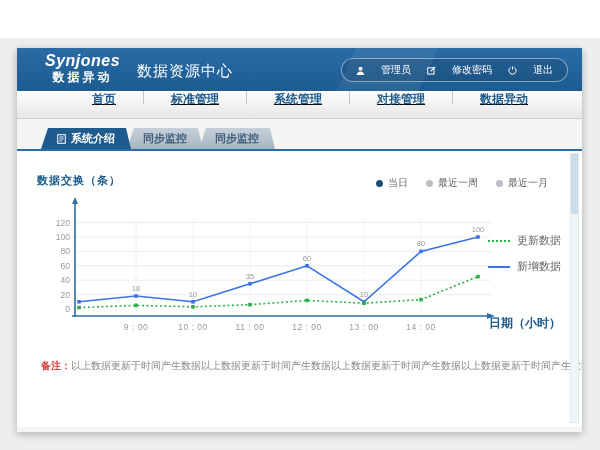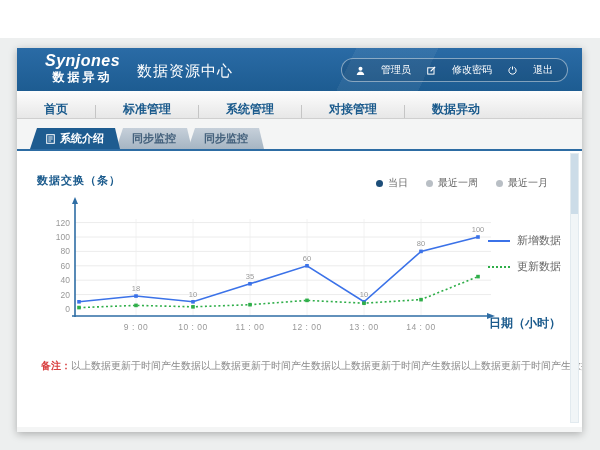--- a/index.html
+++ b/index.html
@@ -16,26 +16,26 @@
   .logo .l1{font-size:16px;font-weight:bold;font-style:italic;letter-spacing:.5px;line-height:18px;}
   .logo .l2{font-size:12px;font-weight:bold;letter-spacing:3px;line-height:15px;}
   .apptitle{position:absolute;left:120px;top:14px;color:#fff;font-size:15px;letter-spacing:1px;z-index:2;}
   .userpill{position:absolute;right:14px;top:10px;height:22px;display:flex;align-items:center;gap:16px;
        padding:0 14px;border:1px solid rgba(255,255,255,.45);border-radius:12px;
        background:rgba(0,0,0,.10);z-index:2;}
   .uitem{display:flex;align-items:center;gap:16px;color:#fff;font-size:10px;cursor:pointer;white-space:nowrap;}
   .uitem svg{display:block;}
   
   .nav{height:27px;background:linear-gradient(#fdfdfd,#e7e7e7);border-bottom:1px solid #cfcfcf;
-       display:flex;align-items:flex-end;}
+       display:flex;align-items:flex-start;padding-left:48px;text-decoration:underline;}
   .nav-item{font-size:12px;font-weight:bold;color:#1a5a8c;padding:0 27px;cursor:pointer;white-space:nowrap;}
   .nav-div{width:1px;height:13px;background:#c5c5c5;}
   
   .tabzone{height:9px;}
-  .tabbar{position:relative;height:21px;padding-left:13px;display:flex;align-items:center;}
+  .tabbar{position:relative;height:21px;padding-left:24px;display:flex;align-items:center;}
   .tab{height:21px;display:flex;align-items:center;gap:5px;font-size:11px;font-weight:bold;
        padding:0 16px;cursor:pointer;clip-path:polygon(7px 0,calc(100% - 5px) 0,100% 100%,0 100%);}
   .tab.active{background:#1e5c90;color:#fff;z-index:3;}
   .tab.idle{background:linear-gradient(#c6d0da,#a6b5c3);color:#44617c;margin-left:-4px;z-index:2;}
   .tab.idle2{z-index:1;}
   
   .panel{position:relative;height:276px;background:#fff;border-top:2px solid #2d6ca3;}
   .radios{position:absolute;top:25px;right:34px;display:flex;gap:18px;align-items:center;}
   .radio{display:flex;align-items:center;gap:5px;font-size:10px;color:#666;cursor:pointer;}
   .dot{width:7px;height:7px;border-radius:50%;background:#b9bfc5;}
@@ -197,27 +197,27 @@
           <rect x="266.2" y="109.56" width="3.6" height="3.6" fill="#2fae49"></rect>
           <rect x="323.2" y="112.44" width="3.6" height="3.6" fill="#2fae49"></rect>
           <rect x="380.2" y="108.84" width="3.6" height="3.6" fill="#2fae49"></rect>
           <rect x="437.2" y="85.8" width="3.6" height="3.6" fill="#2fae49"></rect>
         </svg>
 
       <div class="xtitle">日期（小时）</div>
 
       <div class="legend">
         <div class="lg-row">
+          <span class="lg-line" style="border-top-color: rgb(47, 174, 73); border-top-style: dotted;"></span>
+          <span class="lg-txt">更新数据</span>
+        </div>
+        <div class="lg-row">
           <span class="lg-line" style="border-top-color: rgb(59, 114, 232); border-top-style: solid;"></span>
           <span class="lg-txt">新增数据</span>
         </div>
-        <div class="lg-row">
-          <span class="lg-line" style="border-top-color: rgb(47, 174, 73); border-top-style: dotted;"></span>
-          <span class="lg-txt">更新数据</span>
-        </div>
       </div>
 
       <div class="footnote">
         <span class="red">备注：</span><span>以上数据更新于时间产生数据以上数据更新于时间产生数据以上数据更新于时间产生数据以上数据更新于时间产生数据以上数据更新于</span>
       </div>
 
       <div class="sbar">
         <div class="thumb"></div>
       </div>
 

